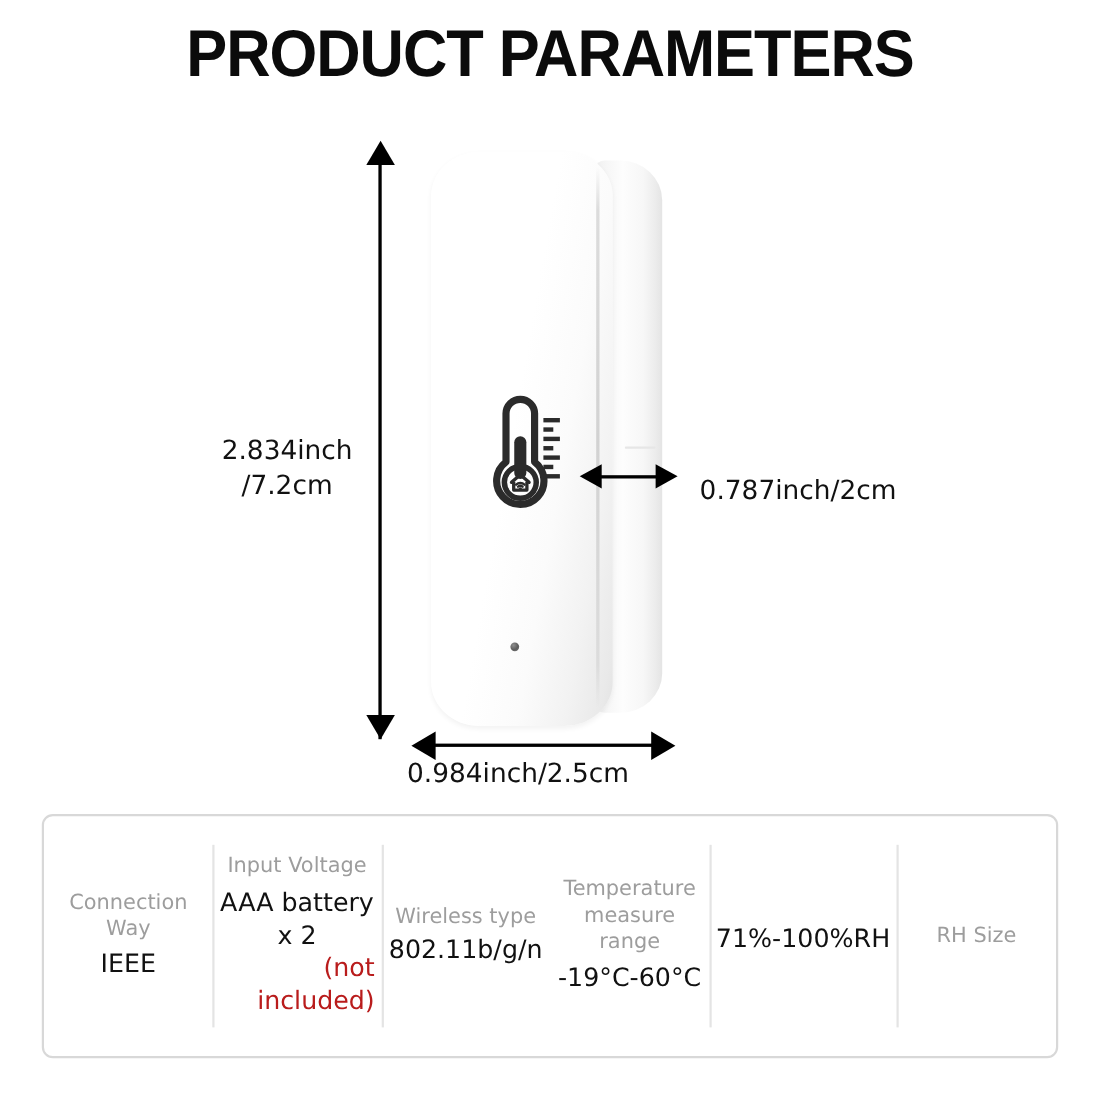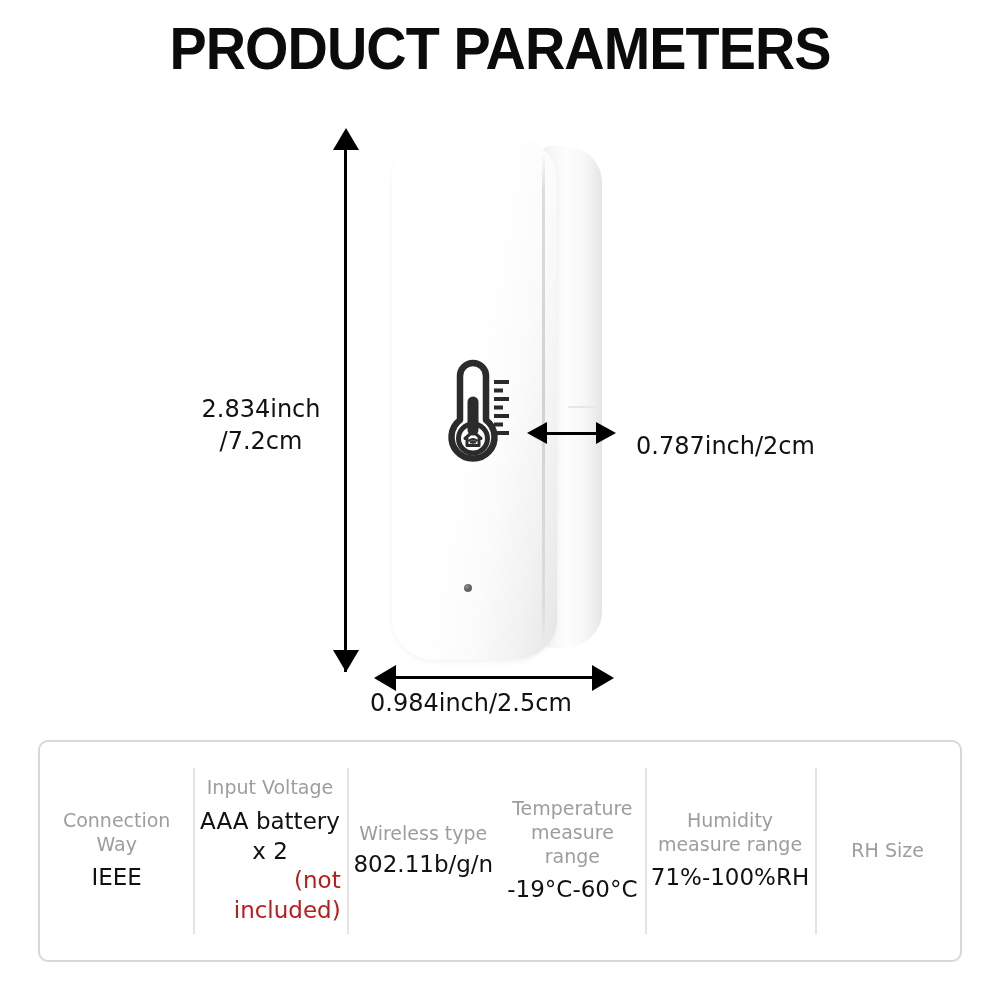--- a/index.html
+++ b/index.html
@@ -351,21 +351,20 @@
 
   <div class="spec-row">
 
     <div class="spec-cell">
       <div class="spec-label">Temperature</div>
       <div class="spec-label">measure range</div>
       <div class="spec-value">-19°C-60°C</div>
     </div>
 
     <div class="spec-cell">
-      <div class="spec-label">Humidity measure range</div>
       <div class="spec-value">71%-100%RH</div>
     </div>
 
     <div class="spec-cell">
       <div class="spec-label">RH Size</div>
     </div>
   </div>
 </div>
 
 </body></html>

